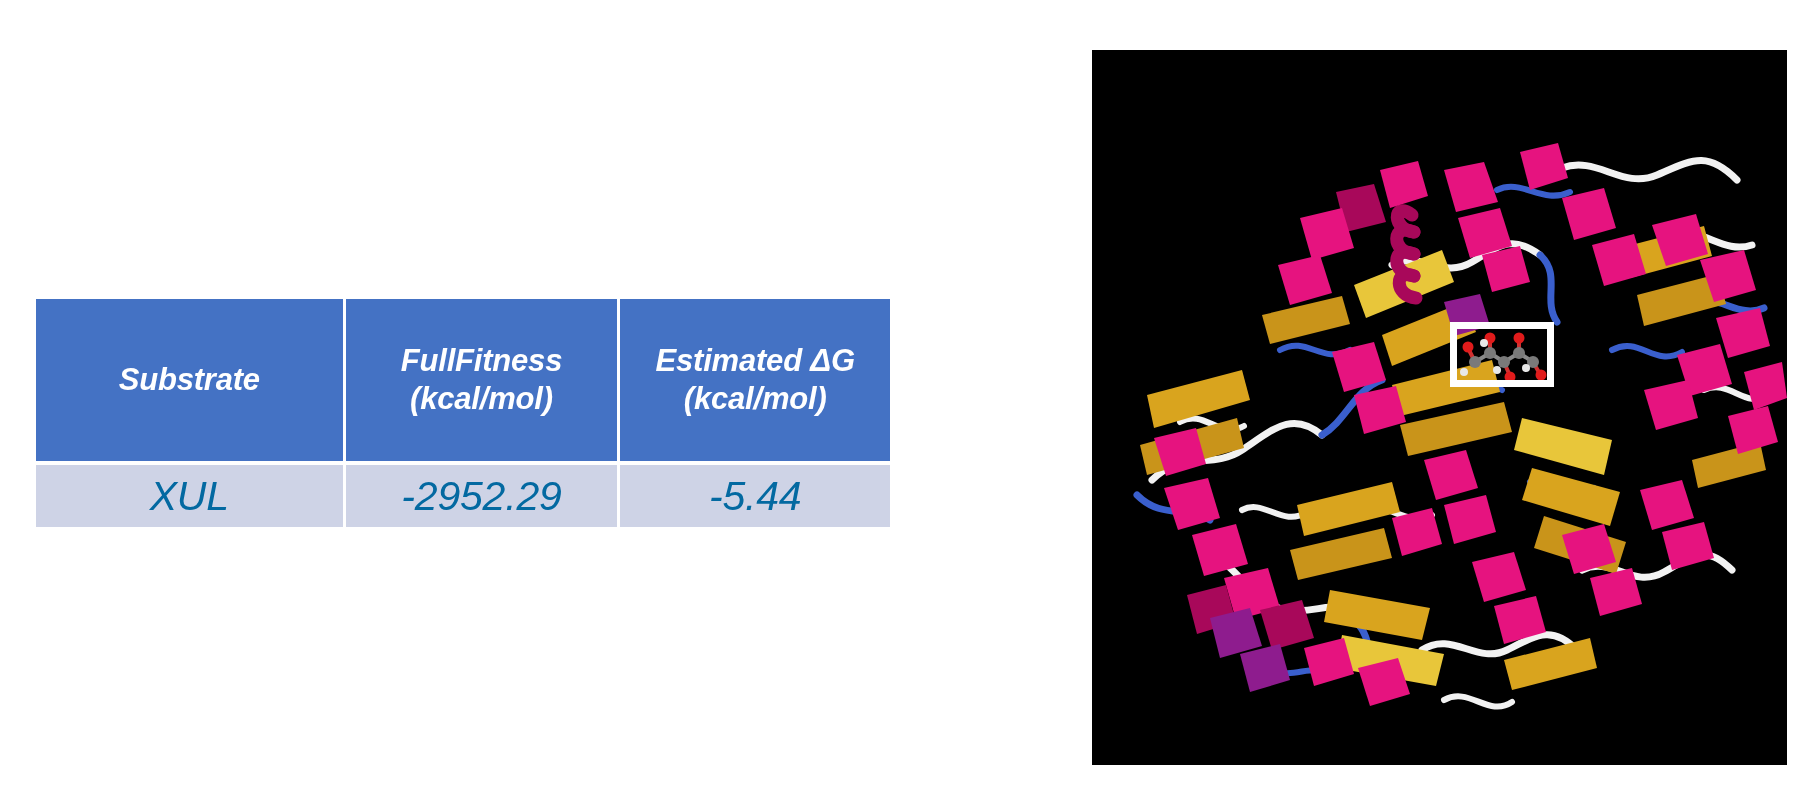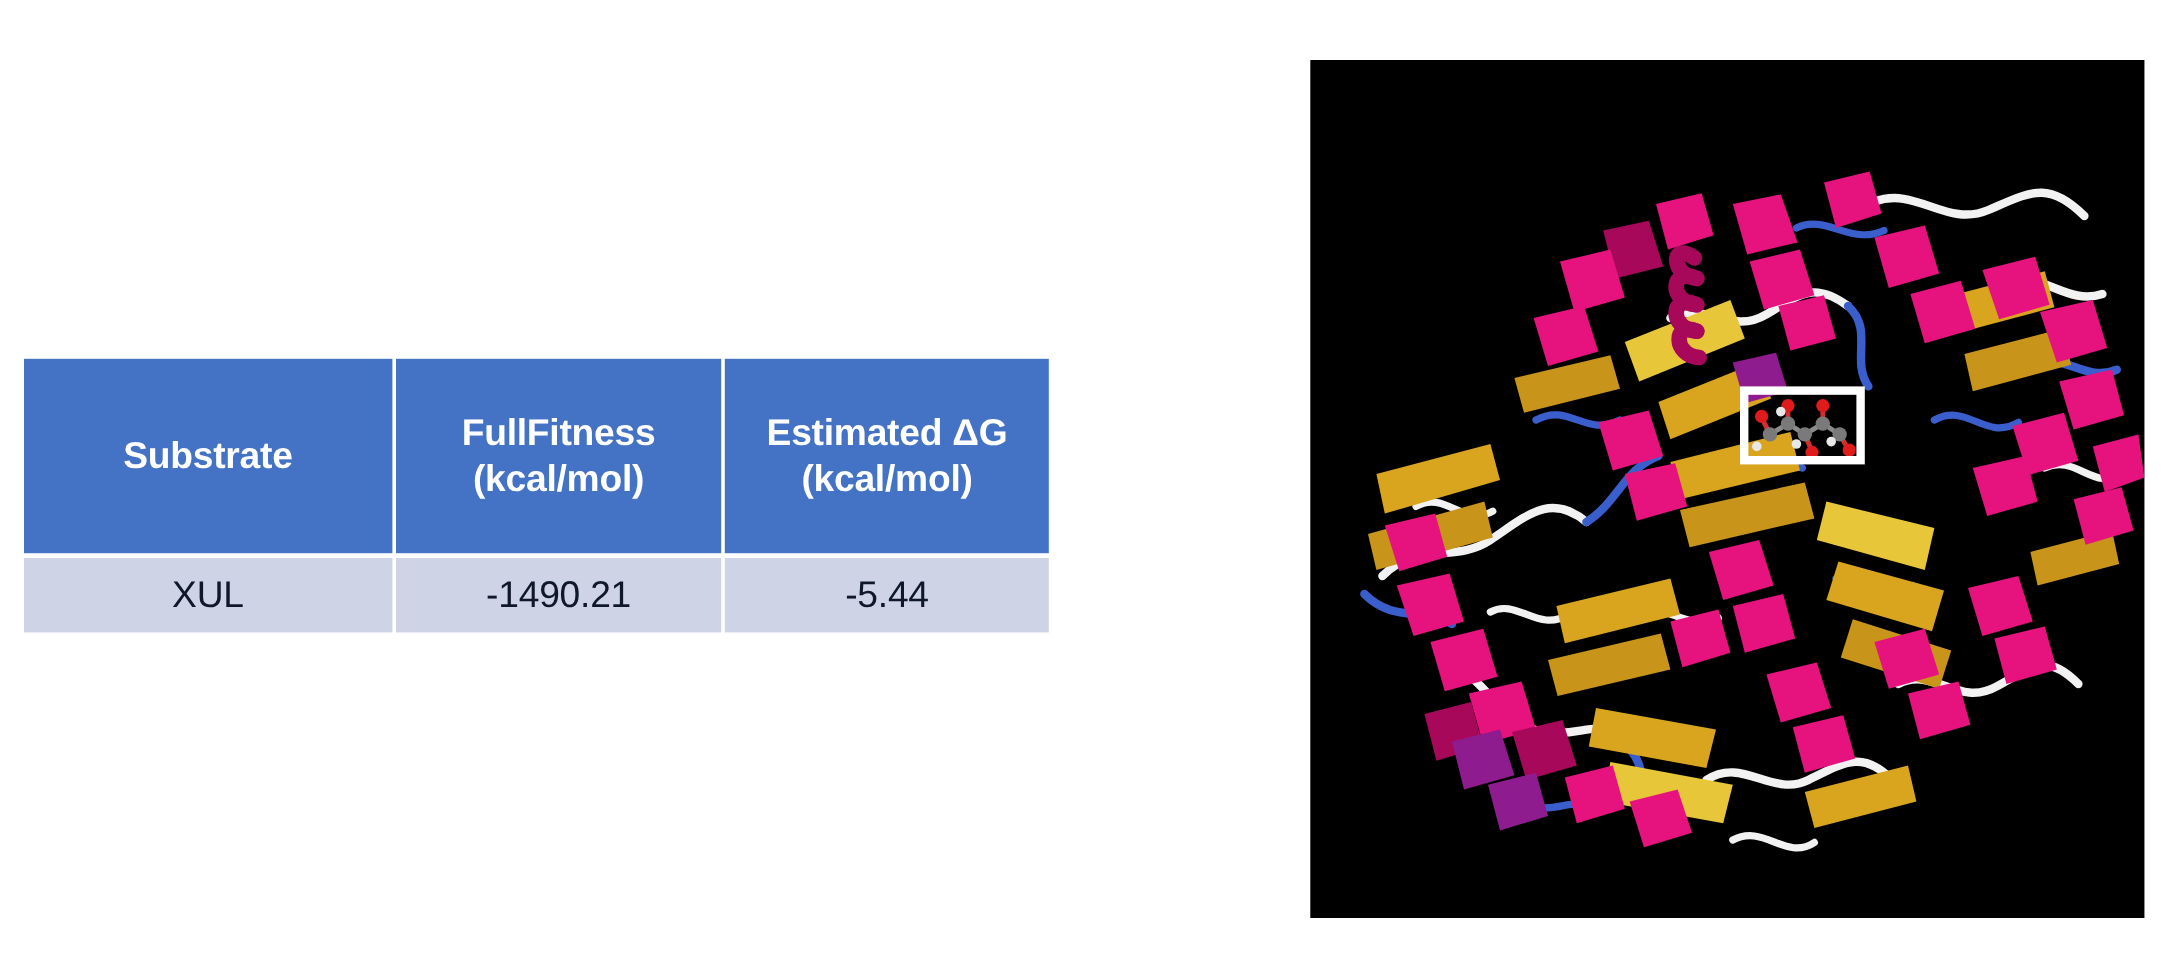--- a/index.html
+++ b/index.html
@@ -11,48 +11,49 @@
     width: 1813px;
     height: 797px;
     position: relative;
     overflow: hidden;
     font-family: "Liberation Sans", sans-serif;
   }
 
   
   #results-table {
     position: absolute;
-    left: 17px;
+    left: 33px;
     top: 295px;
     width: 860px;
     border-collapse: separate;
     border-spacing: 3px 4px;
     table-layout: fixed;
+    font-style: italic;
   }
   #results-table th,
   #results-table td {
     padding: 0;
     margin: 0;
     text-align: center;
     vertical-align: middle;
   }
   #results-table thead th {
     background: #4472C4;
     color: #ffffff;
     font-weight: bold;
     font-size: 31px;
     line-height: 1.22;
     height: 162px;
     letter-spacing: -0.2px;
   }
   #results-table tbody td {
     background: #CED3E6;
-    color: #0f172a;
+    color: #0369a1;
     font-weight: normal;
-    font-size: 31px;
+    font-size: 41px;
     height: 62px;
     letter-spacing: -0.2px;
   }
   .col-substrate { width: 282px; }
   .col-fullfitness { width: 250px; }
   .col-dg { width: 248px; }
 
   .hdr-line { display: block; }
 
   
@@ -99,21 +100,21 @@
       </th>
       <th class="col-dg">
         <span class="hdr-line">Estimated ΔG</span>
         <span class="hdr-line">(kcal/mol)</span>
       </th>
     </tr>
   </thead>
   <tbody>
     <tr>
       <td>XUL</td>
-      <td>-1490.21</td>
+      <td>-2952.29</td>
       <td>-5.44</td>
     </tr>
   </tbody>
 </table>
 
 <div id="structure-panel">
 
   <svg id="structure-canvas" viewBox="0 0 695 715" preserveAspectRatio="none">
     <rect x="0" y="0" width="695" height="715" fill="#000000"></rect>
 

